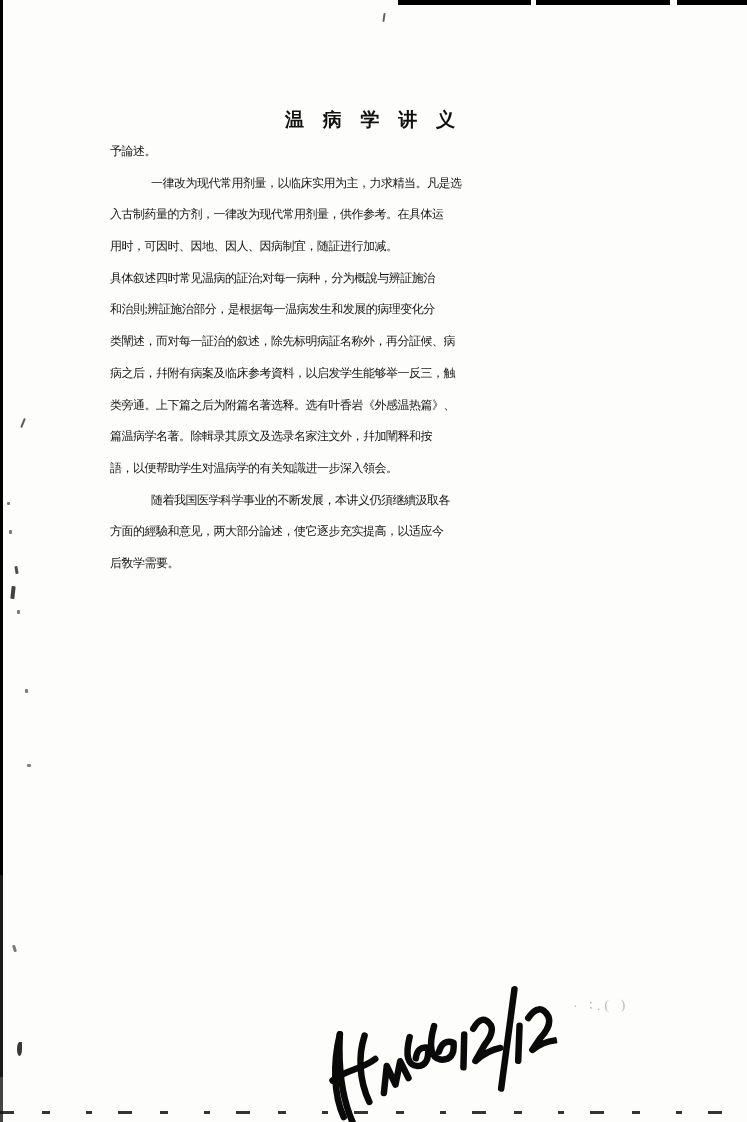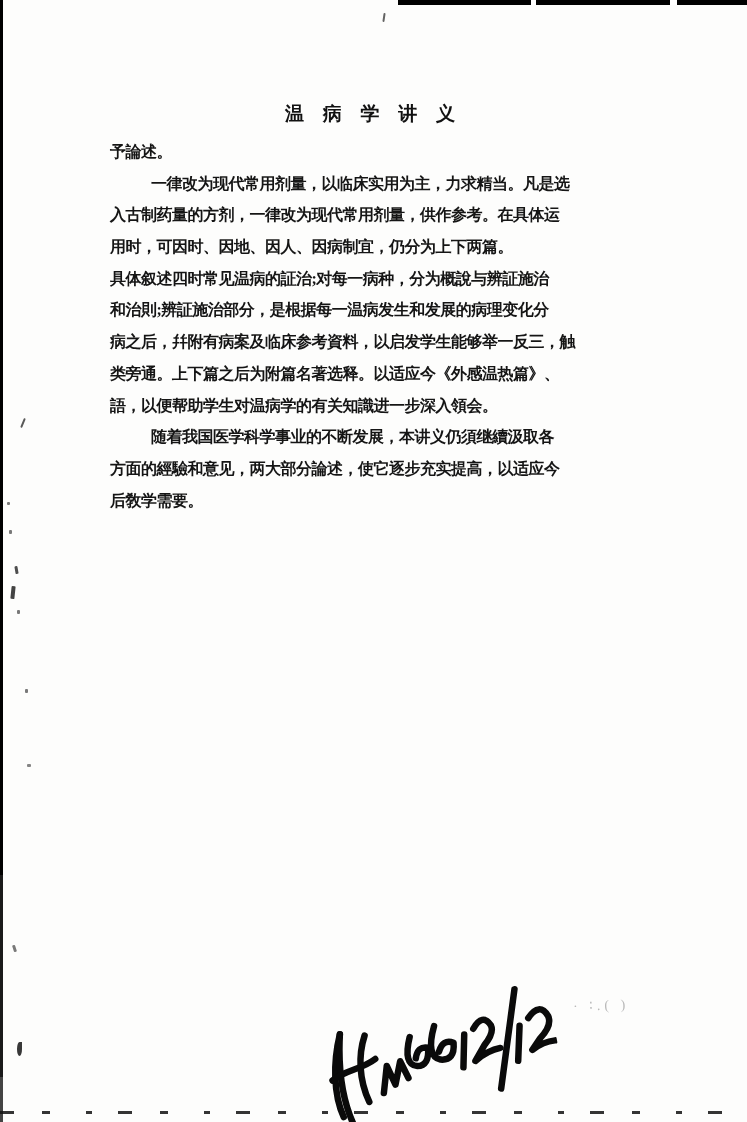--- a/index.html
+++ b/index.html
@@ -42,40 +42,40 @@
     opacity: 0.85;
   }
   .speck {
     position: absolute;
     background: #222;
     border-radius: 1px;
   }
   
   .running-head {
     position: absolute;
-    left: 0; top: 101px;
+    left: 0; top: 107px;
     width: 747px;
     text-align: center;
     font-size: 19px;
     font-weight: 700;
     letter-spacing: 7px;
     color: #111;
   }
   
   .text-block {
     position: absolute;
     left: 110px;
     top: 136px;
     width: 580px;
   }
   .line {
     height: 31.7px;
     line-height: 31.7px;
-    font-size: 16px;
-    font-weight: 700;
+    font-size: 12px;
+    font-weight: 400;
     letter-spacing: -0.5px;
     white-space: nowrap;
     color: #151515;
   }
   .indent { padding-left: 41px; }
   
   .faint-mark {
     position: absolute;
     left: 573px; top: 996px;
     width: 110px;
@@ -120,25 +120,27 @@
   <div class="speck" style="left:27px;  top:764px; width:4px; height:3px; opacity:.55;"></div>
   <div class="speck" style="left:13px;  top:945px; width:3px; height:7px; transform:rotate(-18deg); opacity:.6;"></div>
   <div class="speck" style="left:17px;  top:1042px; width:5px; height:14px; border-radius:50% 0 50% 50%; opacity:.9;"></div>
 
   <div class="running-head">温 病 学 讲 义</div>
 
   <div class="text-block">
     <div class="line">予論述。</div>
     <div class="line indent">一律改为现代常用剂量，以临床实用为主，力求精当。凡是选</div>
     <div class="line">入古制药量的方剂，一律改为现代常用剂量，供作参考。在具体运</div>
-    <div class="line">用时，可因时、因地、因人、因病制宜，仍分为上下两篇。</div>
+    <div class="line">用时，可因时、因地、因人、因病制宜，随証进行加减。</div>
     <div class="line">具体叙述四时常见温病的証治;对每一病种，分为概說与辨証施治</div>
     <div class="line">和治則;辨証施治部分，是根据每一温病发生和发展的病理变化分</div>
+    <div class="line">类闡述，而对每一証治的叙述，除先标明病証名称外，再分証候、病</div>
     <div class="line">病之后，幷附有病案及临床参考資料，以启发学生能够举一反三，触</div>
-    <div class="line">类旁通。上下篇之后为附篇名著选释。以适应今《外感温热篇》、</div>
+    <div class="line">类旁通。上下篇之后为附篇名著选释。选有叶香岩《外感温热篇》、</div>
+    <div class="line">篇温病学名著。除輯录其原文及选录名家注文外，幷加闡释和按</div>
     <div class="line">語，以便帮助学生对温病学的有关知識进一步深入領会。</div>
     <div class="line indent">随着我国医学科学事业的不断发展，本讲义仍須继續汲取各</div>
     <div class="line">方面的經驗和意见，两大部分論述，使它逐步充实提高，以适应今</div>
     <div class="line">后敎学需要。</div>
   </div>
 
   <div class="faint-mark">· ∶.( )</div>
 
   <div class="signature" aria-label="Hw4662/12">
     <svg viewBox="0 0 240 110">

